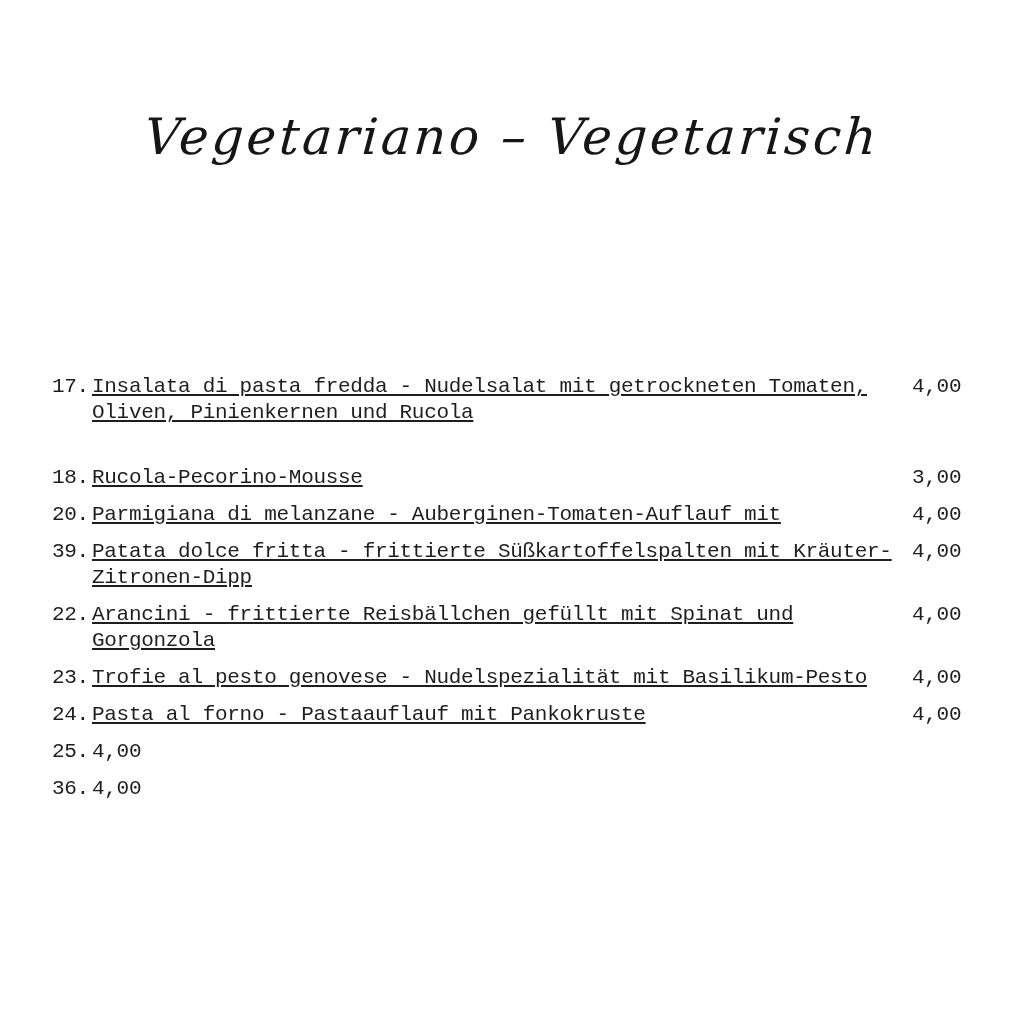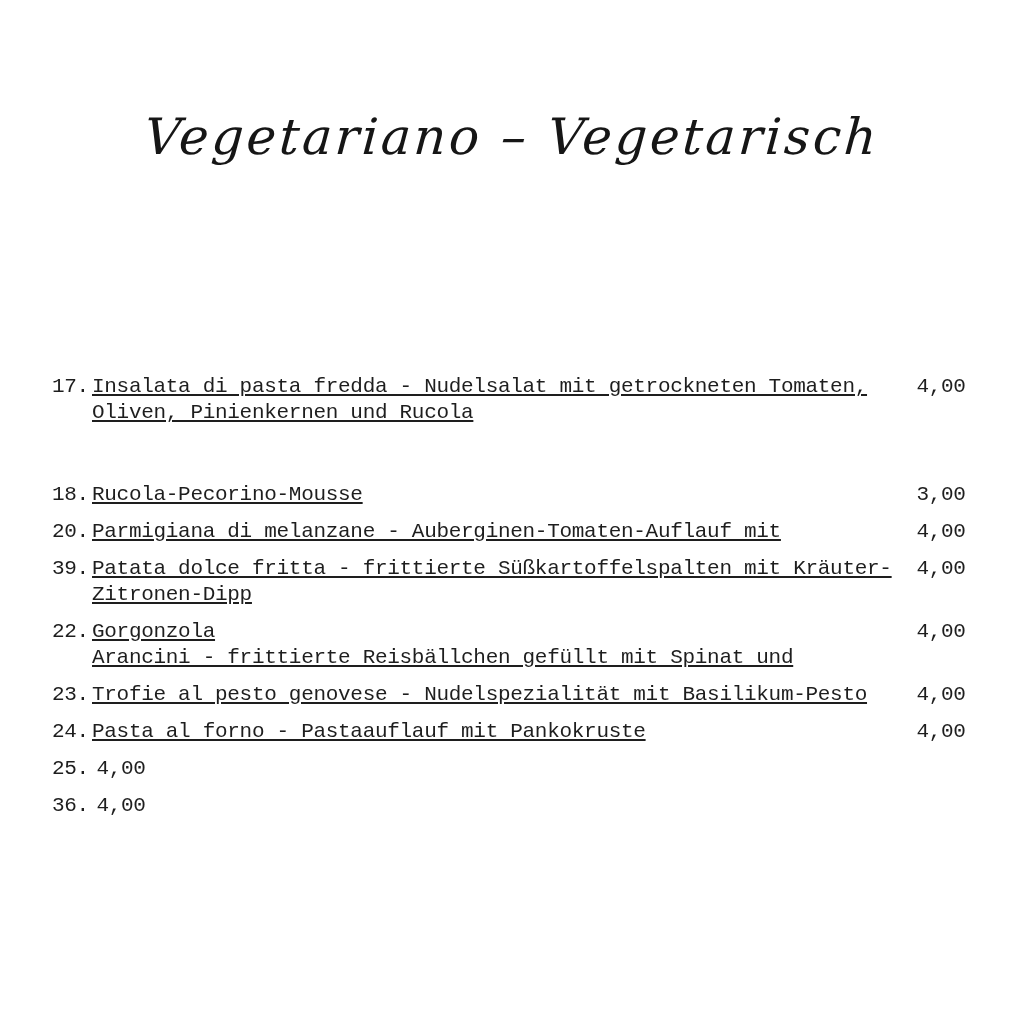--- a/index.html
+++ b/index.html
@@ -39,37 +39,37 @@
   }
   .item {
     display: flex;
     align-items: flex-start;
     margin-bottom: 11px;
     font-size: 21px;
     line-height: 26px;
     letter-spacing: -0.3px;
   }
   .item.gap-after {
-    margin-bottom: 56px;
+    margin-bottom: 39px;
   }
   .item .num {
     flex: 0 0 40px;
     white-space: nowrap;
   }
   .item .text {
     flex: 1 1 auto;
     min-width: 0;
   }
   .item .text .line {
     white-space: nowrap;
     text-decoration: underline;
   }
   .item .price {
     flex: 0 0 58px;
-    text-align: center;
+    text-align: left;
     white-space: nowrap;
   }
 </style>
 </head>
 <body>
 
 <div class="page">
   <h1 class="title">Vegetariano – Vegetarisch</h1>
   <div class="menu">
       <div class="item gap-after">
@@ -98,22 +98,22 @@
         <span class="num">39.</span>
         <div class="text">
           <div class="line">Patata dolce fritta - frittierte Süßkartoffelspalten mit Kräuter-</div>
           <div class="line">Zitronen-Dipp</div>
         </div>
         <span class="price">4,00</span>
       </div>
       <div class="item">
         <span class="num">22.</span>
         <div class="text">
+          <div class="line">Arancini - frittierte Reisbällchen gefüllt mit Spinat und</div>
           <div class="line">Gorgonzola</div>
-          <div class="line">Arancini - frittierte Reisbällchen gefüllt mit Spinat und</div>
         </div>
         <span class="price">4,00</span>
       </div>
       <div class="item">
         <span class="num">23.</span>
         <div class="text">
           <div class="line">Trofie al pesto genovese - Nudelspezialität mit Basilikum-Pesto</div>
         </div>
         <span class="price">4,00</span>
       </div>

